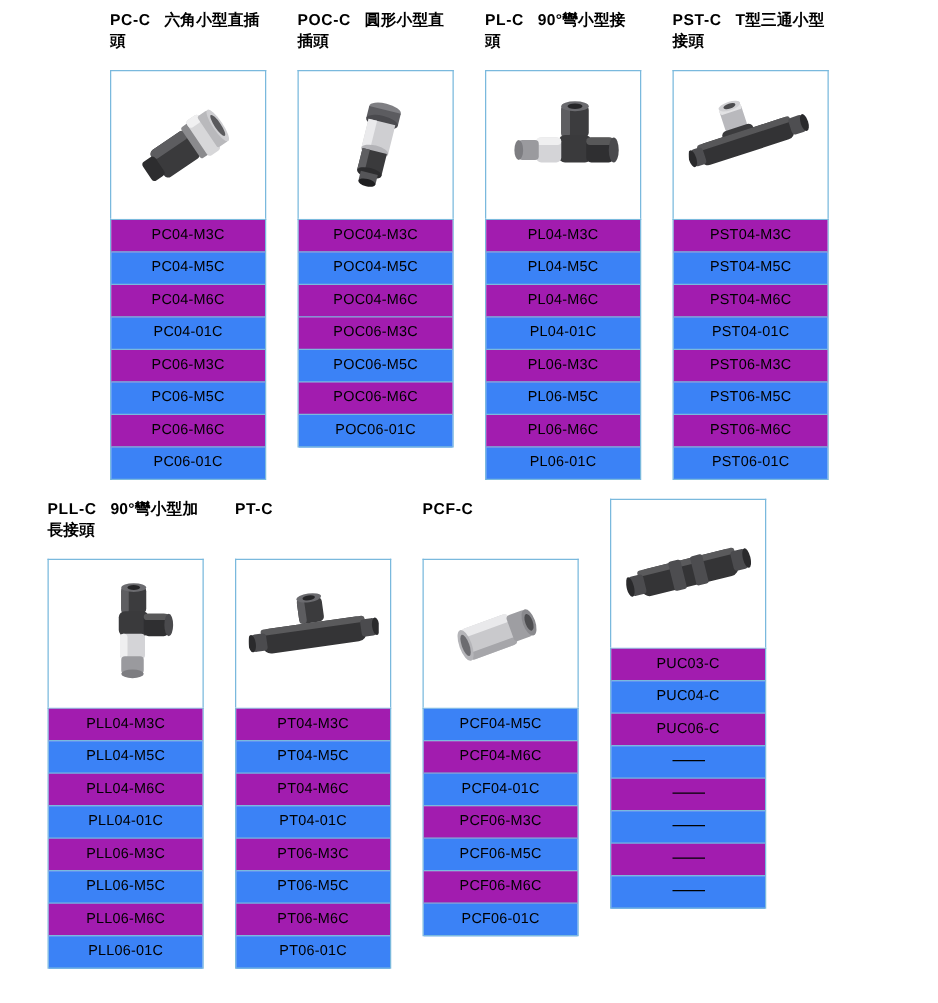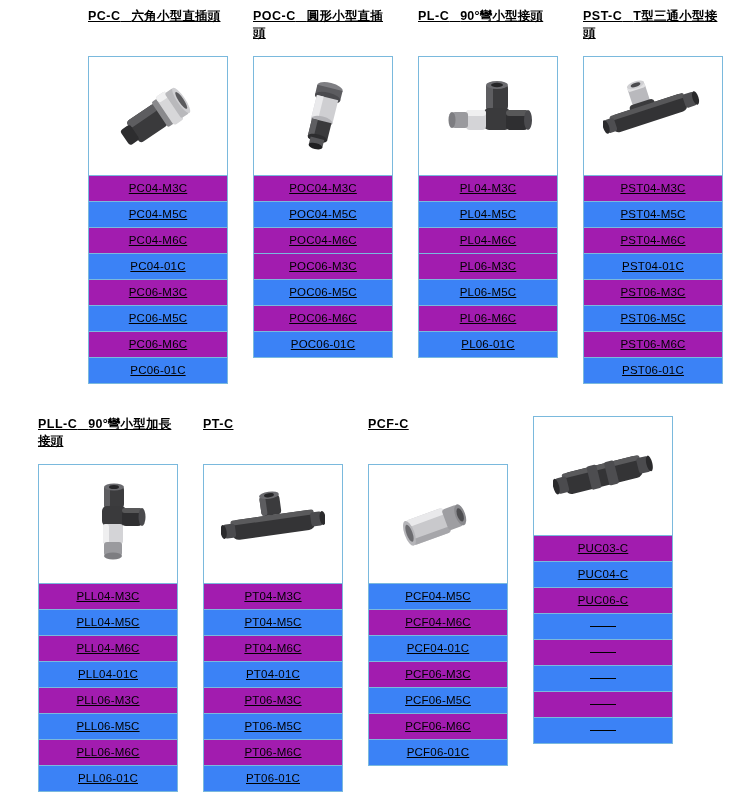--- a/index.html
+++ b/index.html
@@ -22,29 +22,28 @@
     box-sizing: border-box;
     padding: 8px 0 0 0;
   }
   .row {
     display: flex;
     flex-direction: row;
     justify-content: flex-start;
     padding-left: 88px;
   }
   .row + .row {
-    margin-top: 32px;
+    margin-top: 15px;
     padding-left: 38px;
   }
   .card {
-    width: 140px;
+    width: 125px;
     margin-right: 25px;
     display: flex;
     flex-direction: column;
-    text-decoration: underline;
   }
   .card:last-child { margin-right: 0; }
 
   .card-title {
     min-height: 44px;
     font-size: 12.5px;
     font-weight: bold;
     line-height: 17px;
     letter-spacing: 0.2px;
     margin-bottom: 4px;
@@ -198,20 +197,21 @@
               <rect x="6" y="32" width="16" height="16" rx="3" fill="#9a9a9e"></rect>
               <ellipse cx="6" cy="40" rx="3.5" ry="8" fill="#7d7d81"></ellipse>
             </g>
           </svg>
         </div>
       </div>
       <div class="cells">
         <div class="cell hl">PL04-M3C</div>
         <div class="cell pl">PL04-M5C</div>
         <div class="cell hl">PL04-M6C</div>
+        <div class="cell pl">PL04-01C</div>
         <div class="cell hl">PL06-M3C</div>
         <div class="cell pl">PL06-M5C</div>
         <div class="cell hl">PL06-M6C</div>
         <div class="cell pl">PL06-01C</div>
       </div>
     </div>
 
     <div class="card">
       <div class="card-title">
         <span class="code">PST-C</span>

